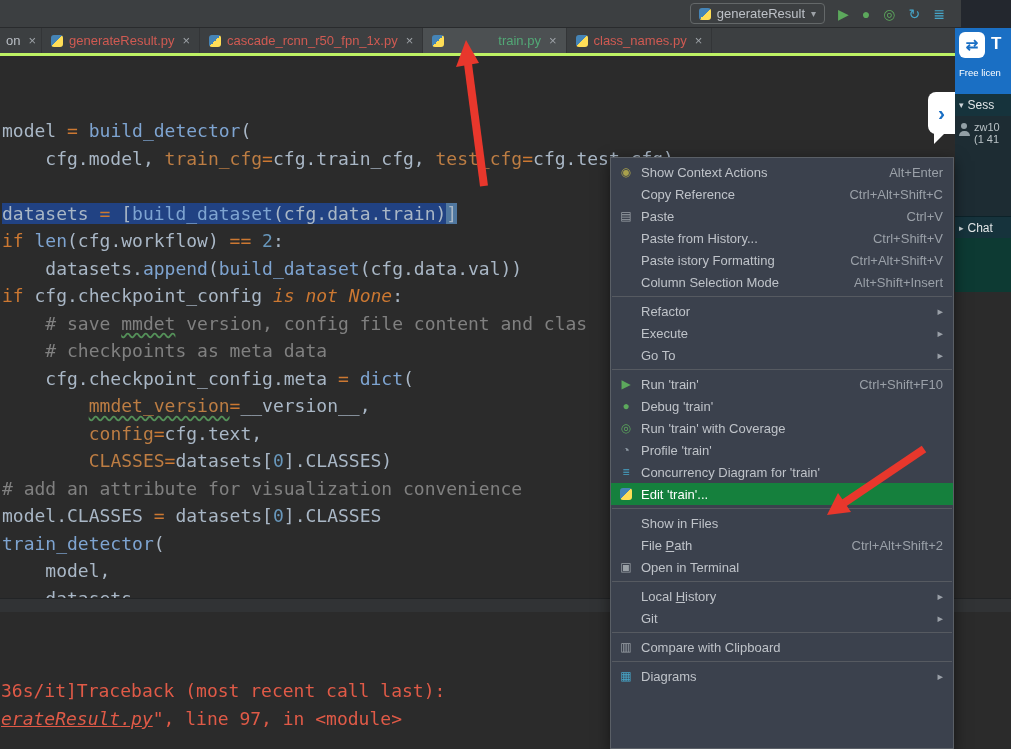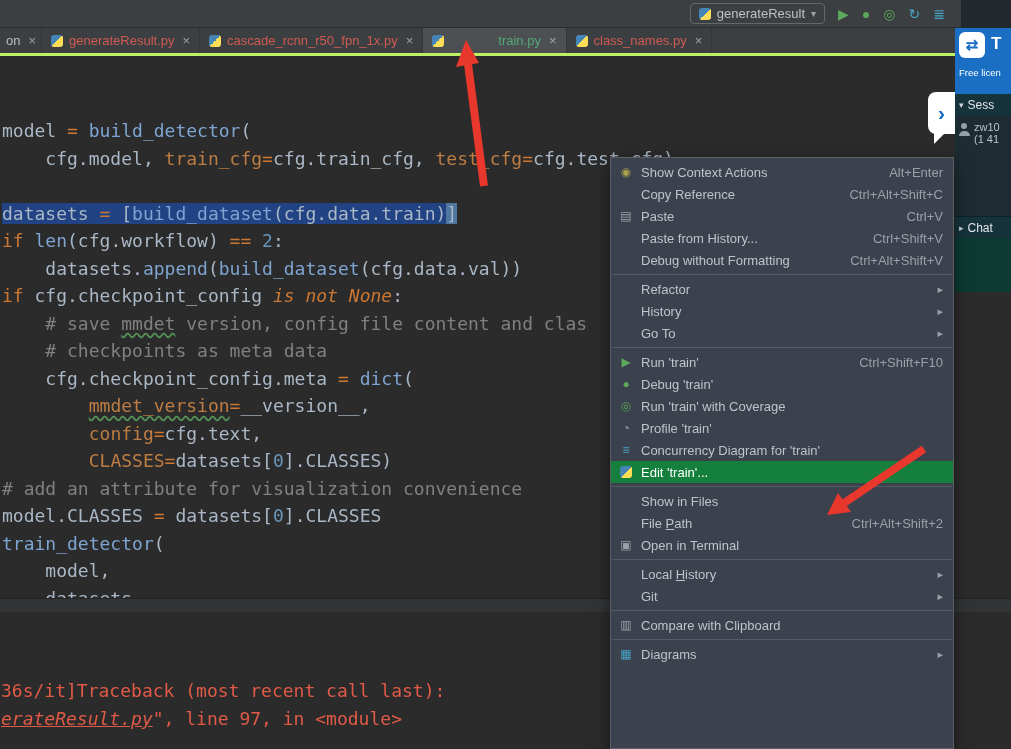--- a/index.html
+++ b/index.html
@@ -171,32 +171,37 @@
         <span class="mi-label">Paste</span>
         <span class="mi-short">Ctrl+V</span>
       </div>
       <div class="menu-item">
         <span class="mi-icon"></span>
         <span class="mi-label">Paste from History...</span>
         <span class="mi-short">Ctrl+Shift+V</span>
       </div>
       <div class="menu-item">
         <span class="mi-icon"></span>
-        <span class="mi-label">Debug without Formatting</span>
+        <span class="mi-label">Paste istory Formatting</span>
         <span class="mi-short">Ctrl+Alt+Shift+V</span>
       </div>
+      <div class="menu-item">
+        <span class="mi-icon"></span>
+        <span class="mi-label">Column Selection Mode</span>
+        <span class="mi-short">Alt+Shift+Insert</span>
+      </div>
       <div class="menu-sep"></div>
       <div class="menu-item">
         <span class="mi-icon"></span>
         <span class="mi-label">Refactor</span>
         <span class="mi-arrow">▸</span>
       </div>
       <div class="menu-item">
         <span class="mi-icon"></span>
-        <span class="mi-label">History</span>
+        <span class="mi-label">Execute</span>
         <span class="mi-arrow">▸</span>
       </div>
       <div class="menu-item">
         <span class="mi-icon"></span>
         <span class="mi-label">Go To</span>
         <span class="mi-arrow">▸</span>
       </div>
       <div class="menu-sep"></div>
       <div class="menu-item">
         <span class="mi-icon" style="color: rgb(92, 168, 92);">▶</span>

